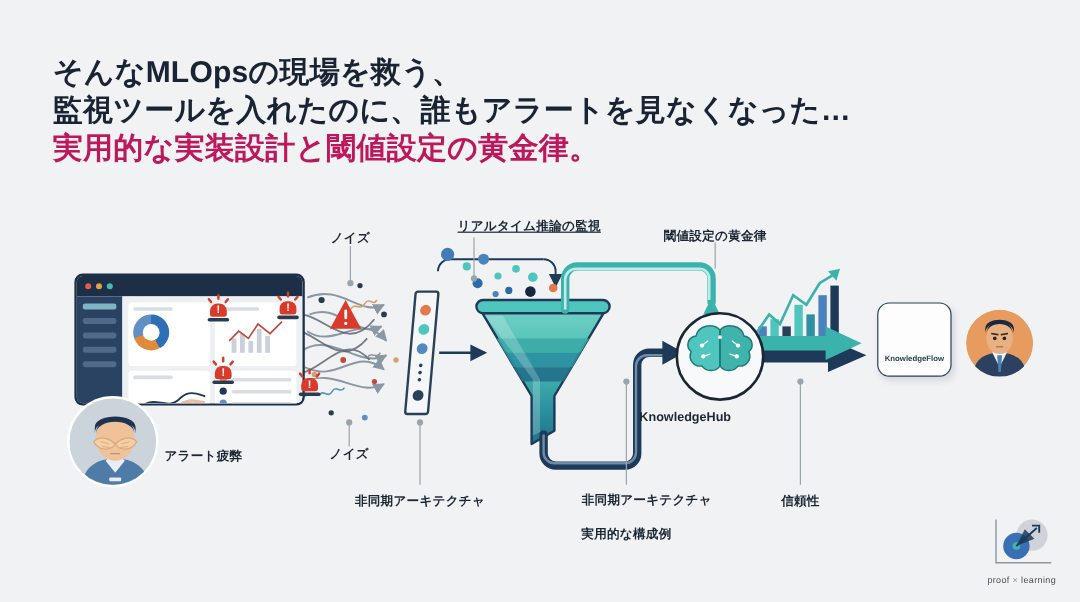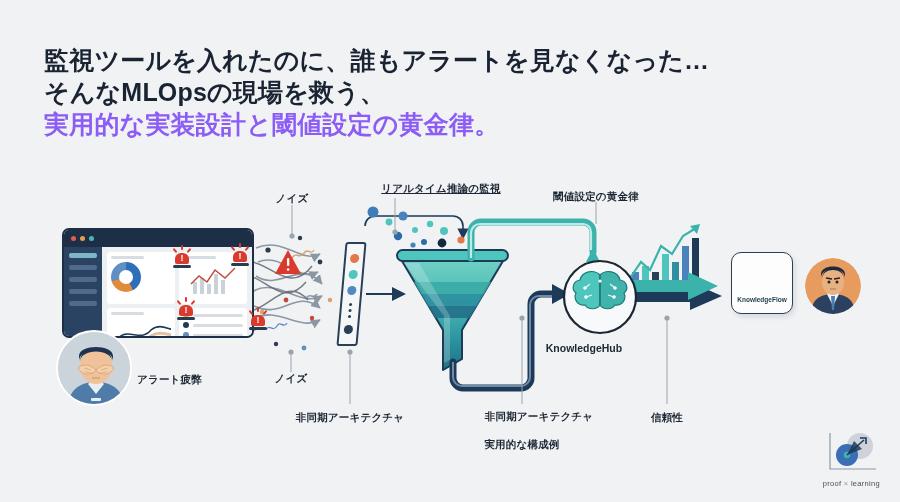--- a/index.html
+++ b/index.html
@@ -95,33 +95,33 @@
 
   
   .brand {
     position:absolute; right:20px; bottom:14px; width:72px;
     display:flex; flex-direction:column; align-items:flex-end;
   }
   .brand-txt { font-size:7.5px; color:#46505a; margin-top:2px; letter-spacing:0.3px; }
   .brand-txt .x { color:#8d98a3; }
 
   .kh-name {
-    position:absolute; left:584px; top:342px; transform:translateX(-50%);
+    position:absolute; left:571px; top:342px; transform:translateX(-50%);
     font-size:10.5px; font-weight:700; color:#1c2733; white-space:nowrap;
   }
 </style>
 </head>
 <body style="background: rgb(241, 242, 244);">
 
 <div id="stage">
 
   <div class="title-block">
+    <div class="title-line" style="color: rgb(26, 35, 50);">そんなMLOpsの現場を救う、</div>
     <div class="title-line" style="color: rgb(26, 35, 50);">監視ツールを入れたのに、誰もアラートを見なくなった…</div>
-    <div class="title-line" style="color: rgb(26, 35, 50);">そんなMLOpsの現場を救う、</div>
-    <div class="title-line" style="color: #8b5cf6;">実用的な実装設計と閾値設定の黄金律。</div>
+    <div class="title-line" style="color: #be185d;">実用的な実装設計と閾値設定の黄金律。</div>
   </div>
 
   <svg width="900" height="502" style="position:absolute;left:0;top:0;">
     <defs>
       <marker id="grayArrow" markerWidth="7" markerHeight="7" refX="5.5" refY="3" orient="auto">
         <path d="M0,0 L6,3 L0,6 Z" fill="#8b97a3"></path>
       </marker>
       <marker id="navyArrow" markerWidth="8" markerHeight="8" refX="6" refY="3.5" orient="auto">
         <path d="M0,0 L7,3.5 L0,7 Z" fill="#1d3a58"></path>
       </marker>

